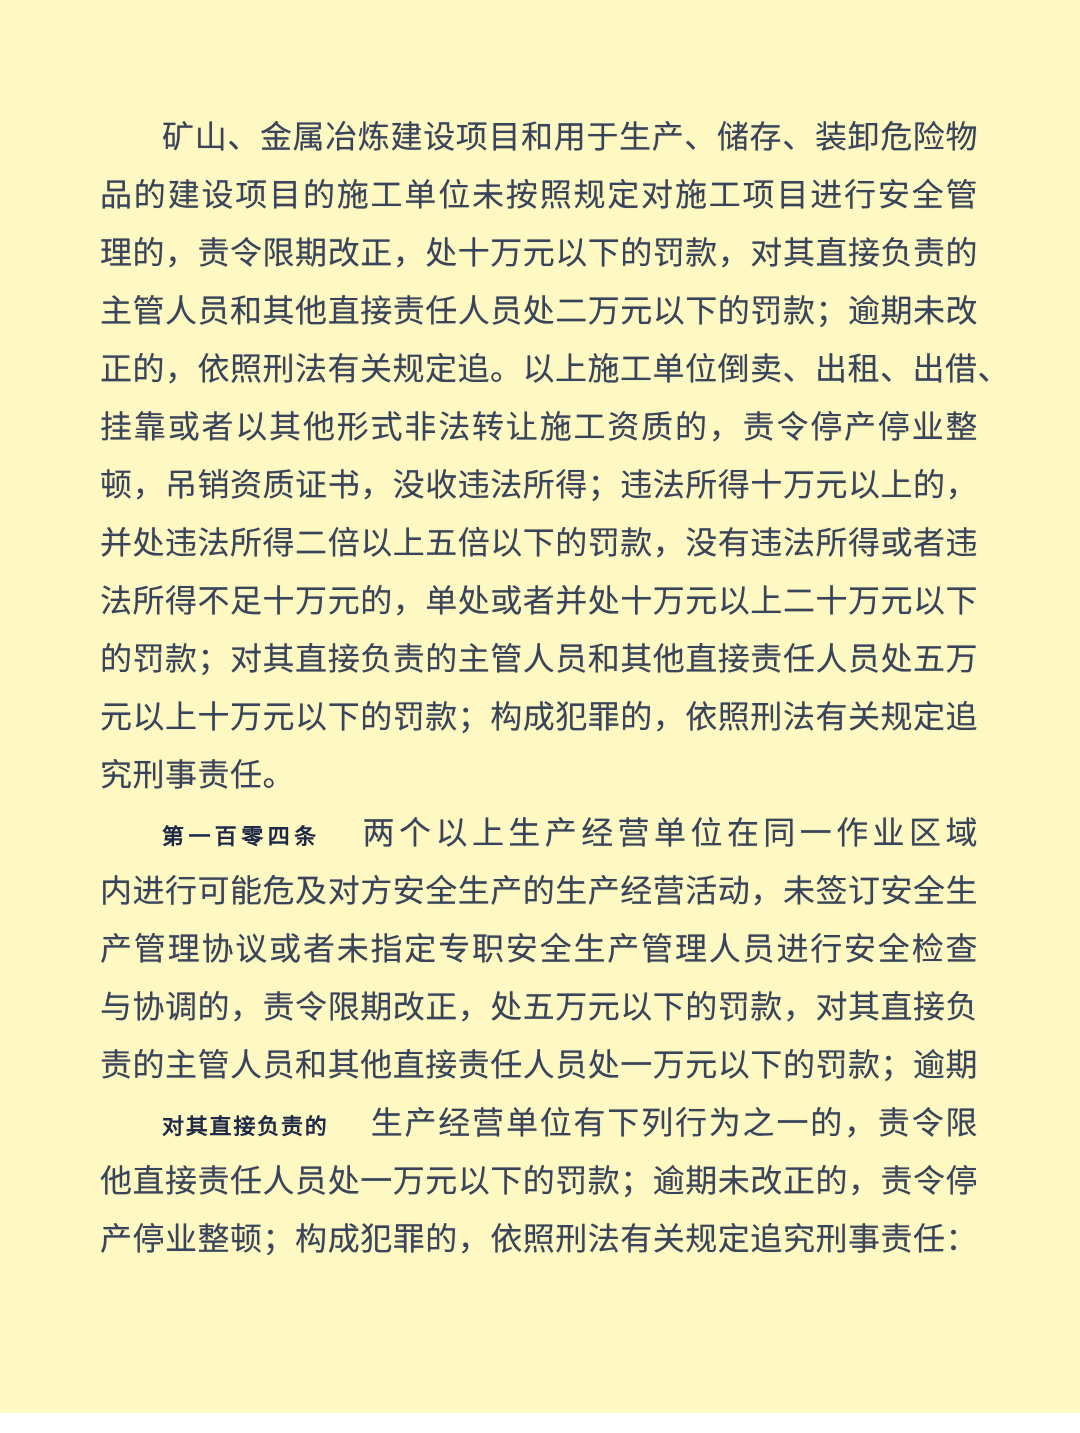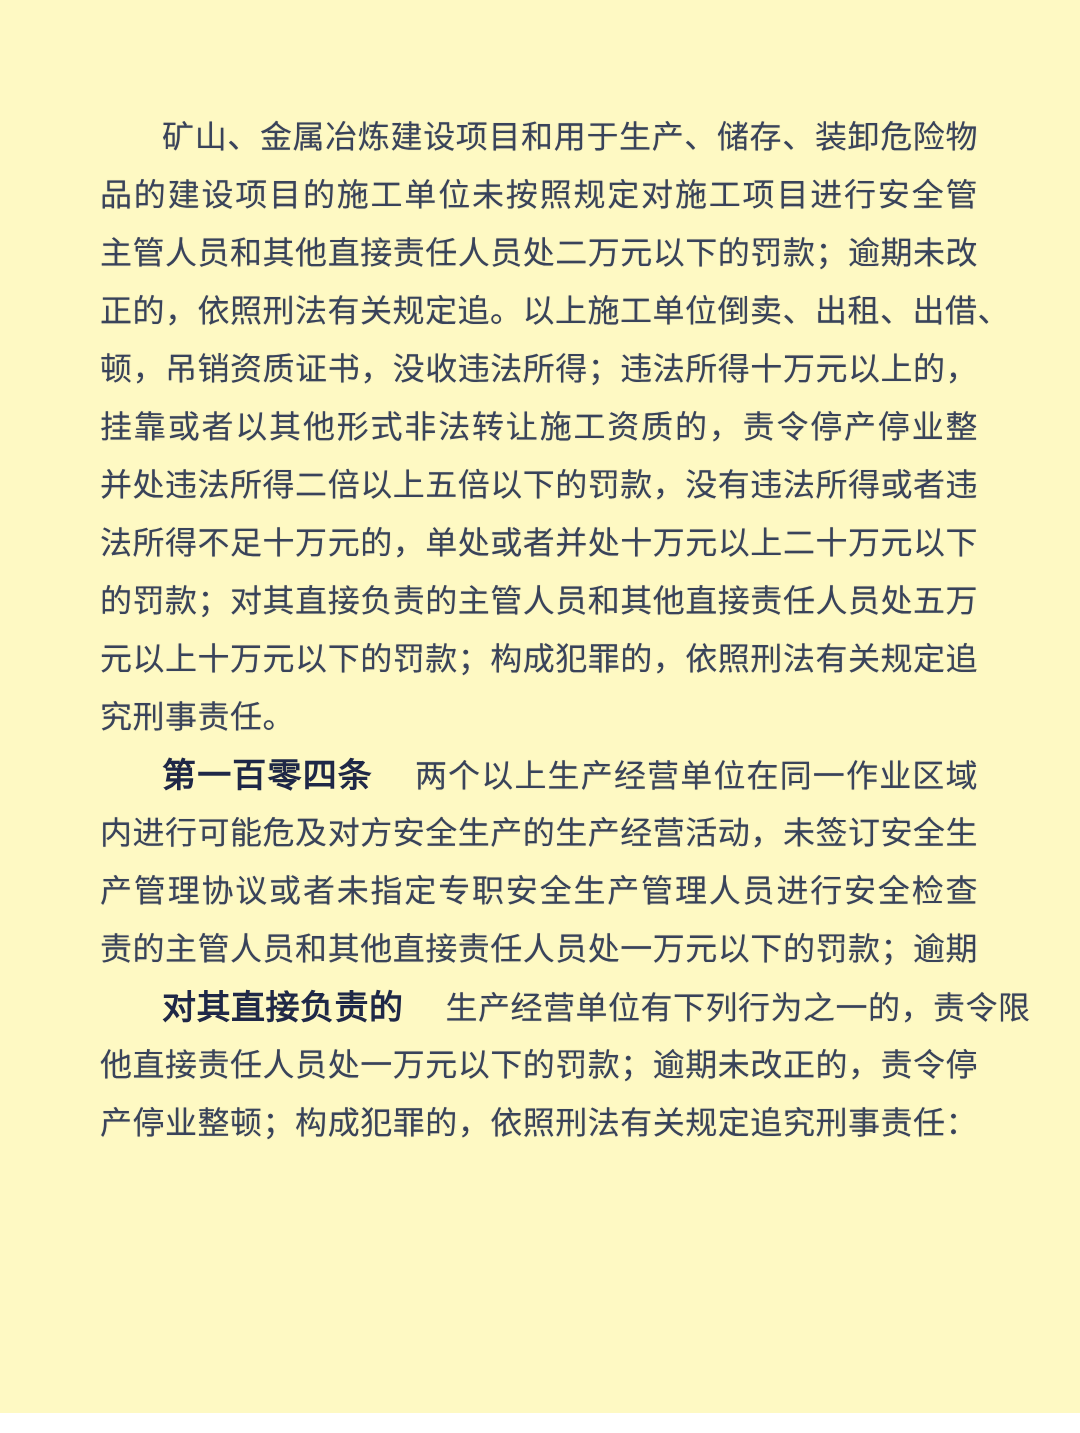--- a/index.html
+++ b/index.html
@@ -34,50 +34,52 @@
   }
   .line.first {
     text-indent: 62px;
   }
   .line.short {
     text-align-last: left;
   }
   .article-no {
     font-family: "Liberation Sans", "DejaVu Sans", sans-serif;
     font-weight: bold;
-    font-size: 34px;
+    font-size: 22px;
     color: #1f2847;
     margin-right: 42px;
     text-shadow: none;
   }
 </style>
 </head>
 <body>
 
 <div class="page">
   <div class="doc-body">
 
     <div class="paragraph">
       <div class="line first">矿山、金属冶炼建设项目和用于生产、储存、装卸危险物</div>
       <div class="line">品的建设项目的施工单位未按照规定对施工项目进行安全管</div>
+      <div class="line">理的，责令限期改正，处十万元以下的罚款，对其直接负责的</div>
       <div class="line">主管人员和其他直接责任人员处二万元以下的罚款；逾期未改</div>
       <div class="line">正的，依照刑法有关规定追。以上施工单位倒卖、出租、出借、</div>
+      <div class="line">挂靠或者以其他形式非法转让施工资质的，责令停产停业整</div>
       <div class="line">顿，吊销资质证书，没收违法所得；违法所得十万元以上的，</div>
-      <div class="line">挂靠或者以其他形式非法转让施工资质的，责令停产停业整</div>
       <div class="line">并处违法所得二倍以上五倍以下的罚款，没有违法所得或者违</div>
       <div class="line">法所得不足十万元的，单处或者并处十万元以上二十万元以下</div>
       <div class="line">的罚款；对其直接负责的主管人员和其他直接责任人员处五万</div>
       <div class="line">元以上十万元以下的罚款；构成犯罪的，依照刑法有关规定追</div>
       <div class="line short">究刑事责任。</div>
     </div>
 
     <div class="paragraph">
       <div class="line first"><span class="article-no">第一百零四条</span><span class="article-text">两个以上生产经营单位在同一作业区域</span></div>
       <div class="line">内进行可能危及对方安全生产的生产经营活动，未签订安全生</div>
       <div class="line">产管理协议或者未指定专职安全生产管理人员进行安全检查</div>
+      <div class="line">与协调的，责令限期改正，处五万元以下的罚款，对其直接负</div>
       <div class="line">责的主管人员和其他直接责任人员处一万元以下的罚款；逾期</div>
     </div>
 
     <div class="paragraph">
       <div class="line first"><span class="article-no">对其直接负责的</span><span class="article-text">生产经营单位有下列行为之一的，责令限</span></div>
       <div class="line">他直接责任人员处一万元以下的罚款；逾期未改正的，责令停</div>
       <div class="line">产停业整顿；构成犯罪的，依照刑法有关规定追究刑事责任：</div>
     </div>
 
   </div>

